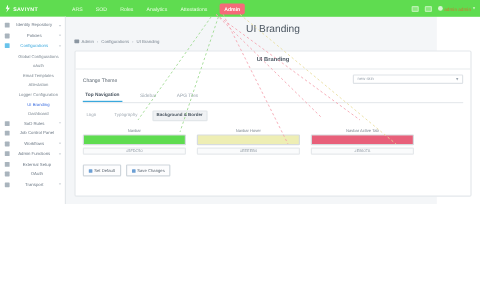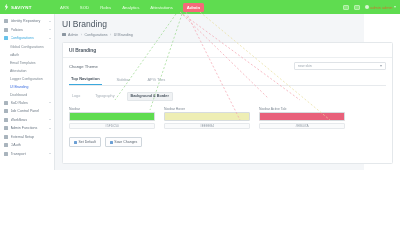--- a/index.html
+++ b/index.html
@@ -2,21 +2,21 @@
 <html><head>
 <meta charset="utf-8">
 <style>
   * { box-sizing: border-box; margin: 0; padding: 0; }
   html, body {
     width: 400px; height: 170px;
     font-family: "Liberation Sans", sans-serif;
     background: #ffffff;
     overflow: hidden;
   }
-  #app { position: relative; width: 364px; height: 170px; background: #f4f6f8; }
+  #app { position: relative; width: 364px; height: 170px; background: #f4f6f8; text-align: center; }
 
   
   .topbar {
     position: absolute; top: 0; left: 0; width: 400px; height: 14px;
     background: #5fdc50; display: flex; align-items: center;
   }
   .brand-zone {
     width: 55px; height: 14px; display: flex; align-items: center;
     padding-left: 4px; gap: 2px;
   }

